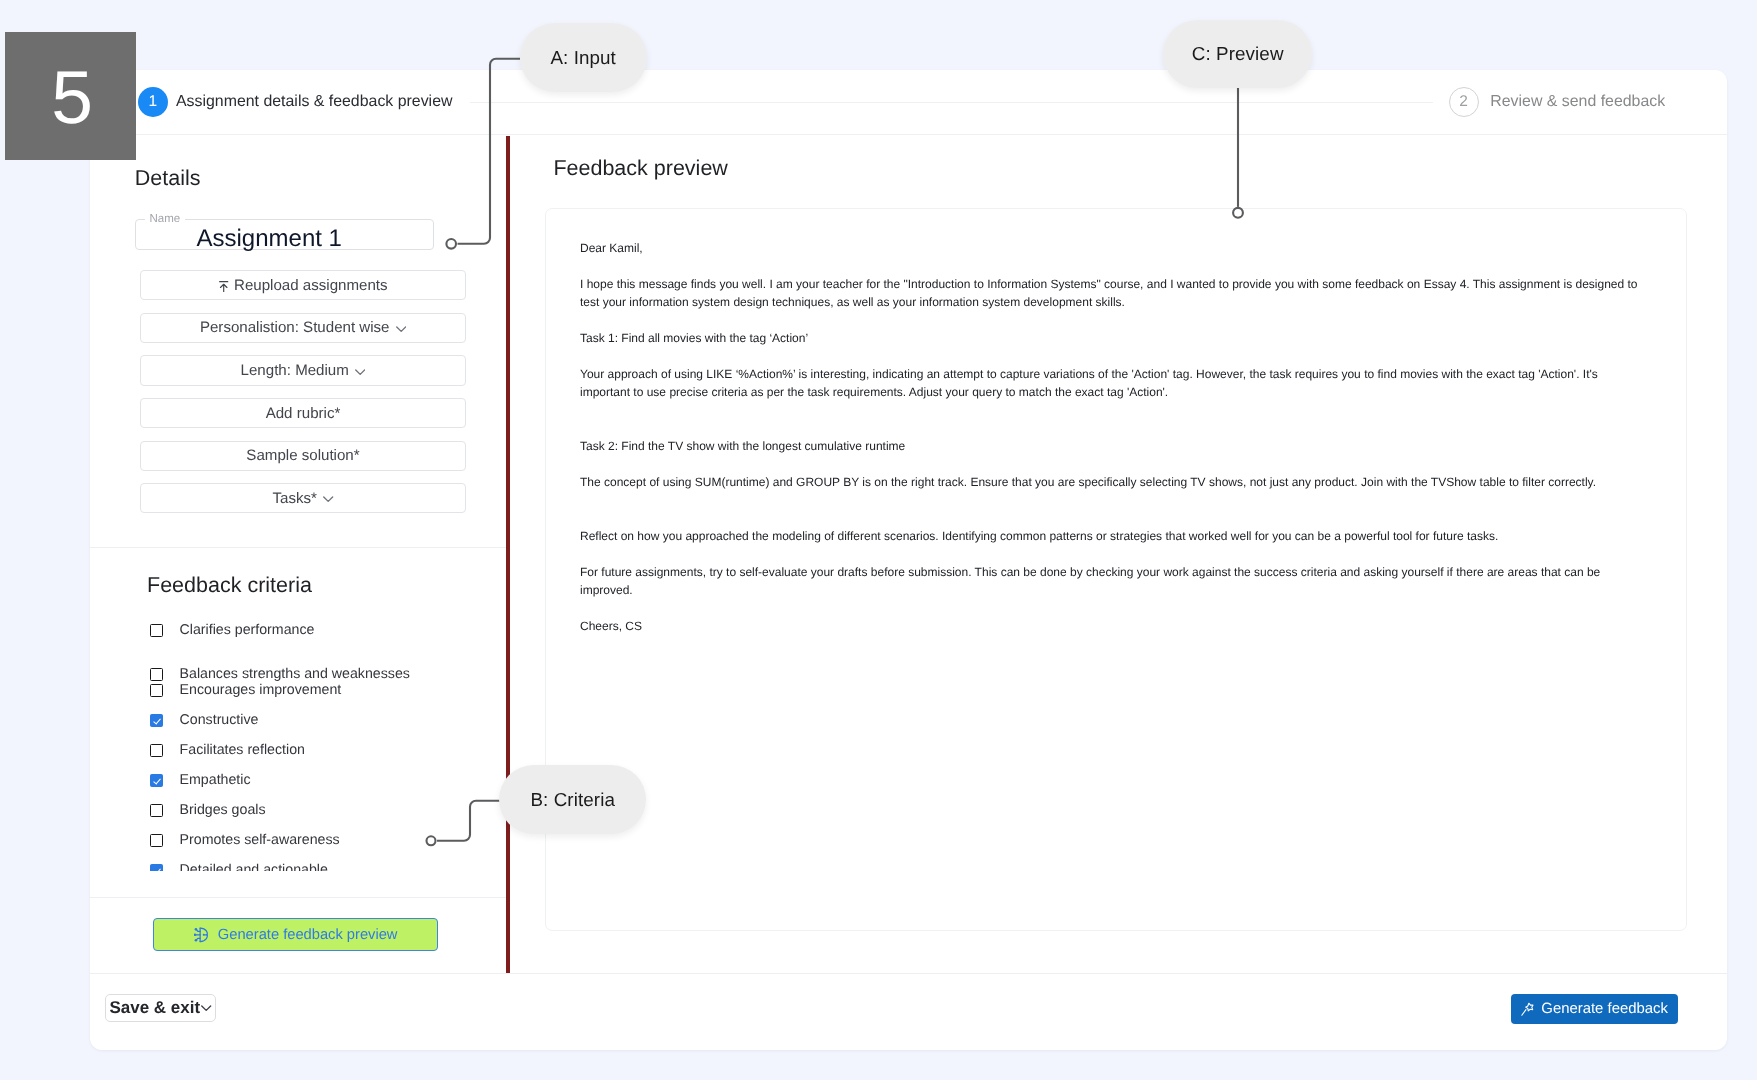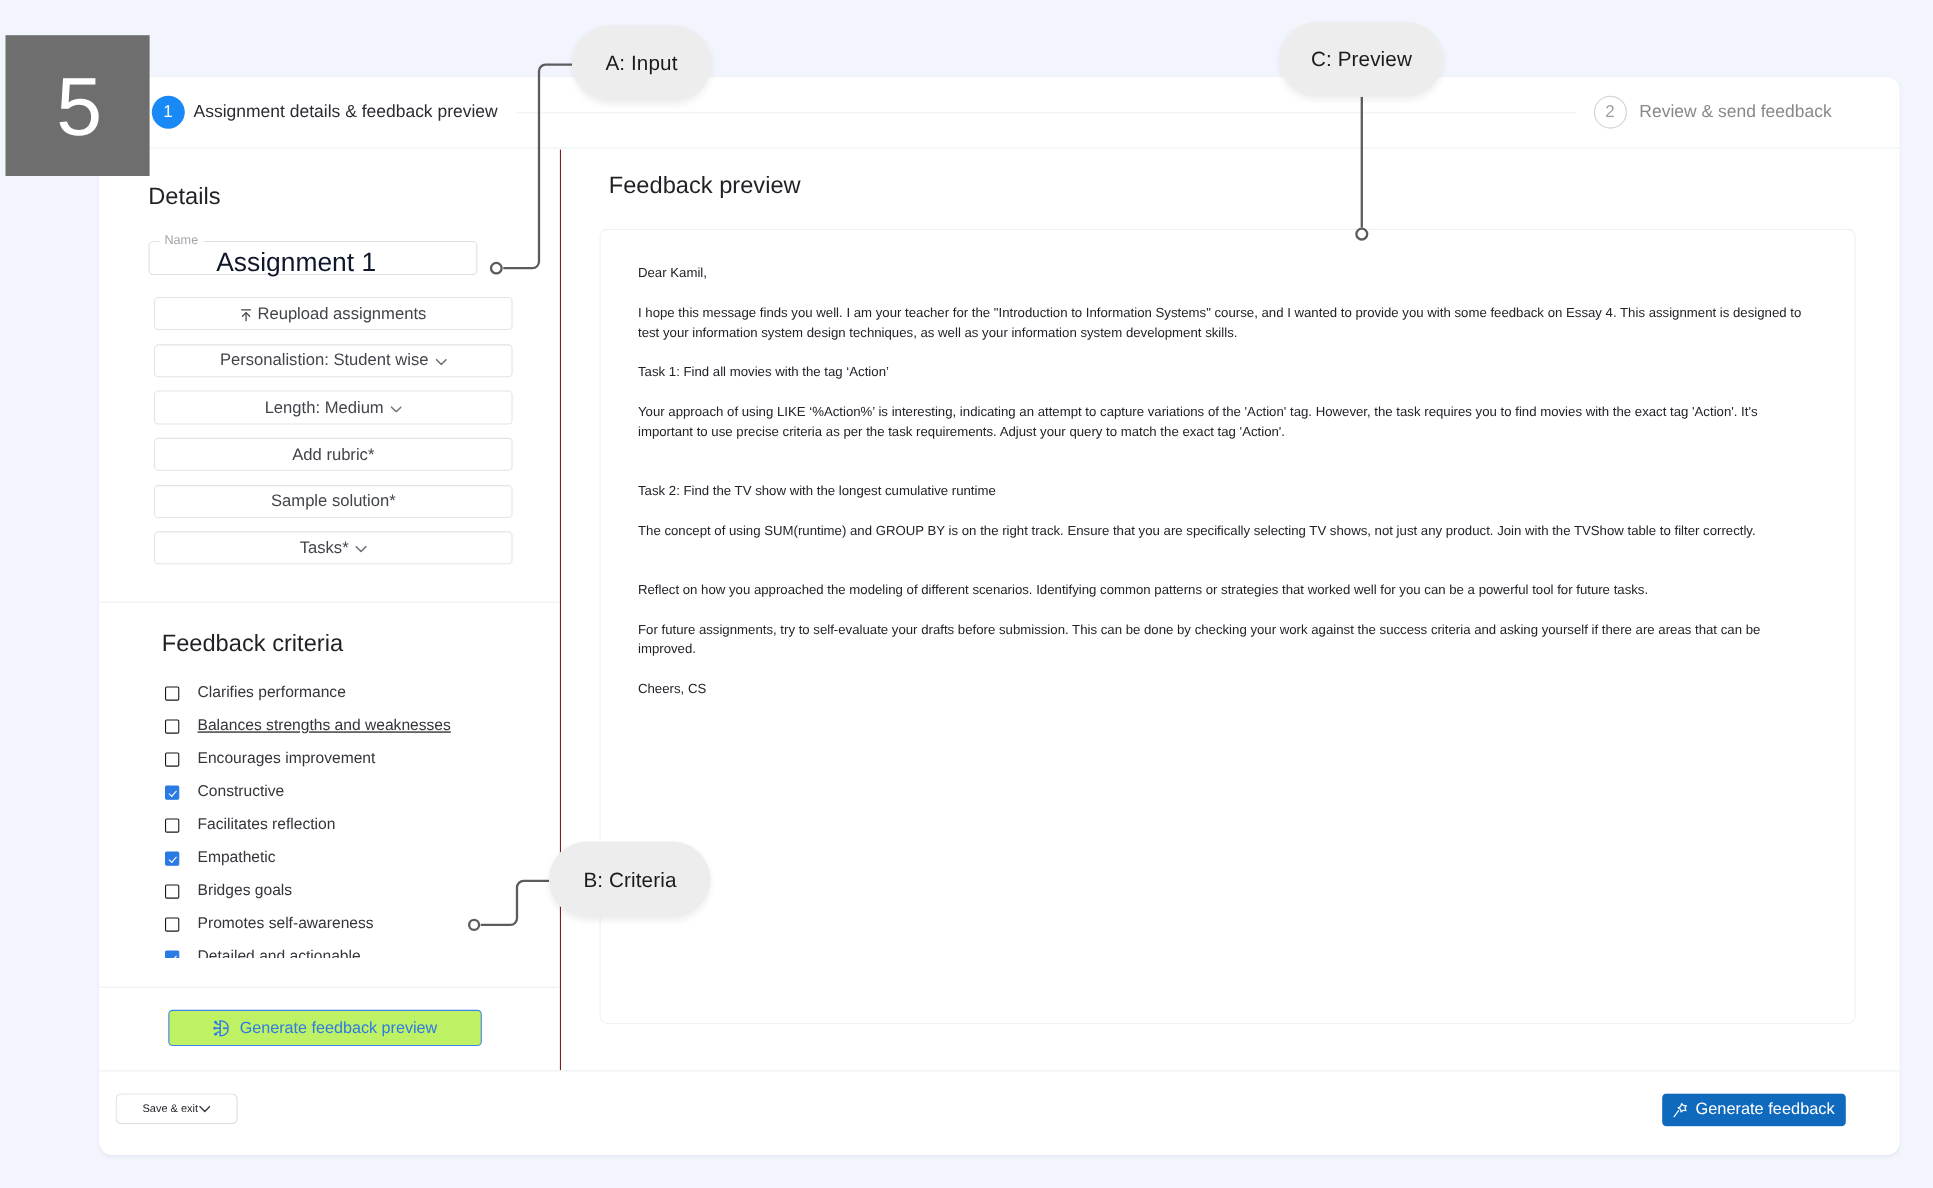--- a/index.html
+++ b/index.html
@@ -25,21 +25,21 @@
   .step-num{width:30px;height:30px;border-radius:50%;display:flex;align-items:center;
             justify-content:center;font-size:15.5px;line-height:1;flex:0 0 auto;}
   .step-num.active{background:#1989f5;color:#fff;}
   .step-num.idle{border:1px solid #d2d3d5;color:#9d9ea0;box-sizing:border-box;}
   .step-label{font-size:15.9px;color:#2a2c33;white-space:nowrap;margin-left:8.3px;}
   .step-label.idle{color:#87888a;}
   .step-rule{position:absolute;top:32px;left:380px;width:963px;height:1px;background:#eef0f2;}
 
   
   .sidebar{position:absolute;left:0;top:66px;width:420px;height:837px;
-           border-right:1px solid #7f1d1d;box-sizing:border-box;}
+           border-right:4px solid #7f1d1d;box-sizing:border-box;}
   .sidebar-title{position:absolute;left:44.8px;top:31.8px;font-size:21.5px;color:#1f2125;line-height:1;}
   .hdivider{position:absolute;left:0;right:0;height:1px;background:#eeeff2;}
 
   .field{position:absolute;left:45px;top:83px;width:298.5px;height:30.5px;
          border:1px solid #dfe0e3;border-radius:4px;box-sizing:border-box;}
   .field-label{position:absolute;left:9px;top:-7.5px;font-size:11.5px;color:#a2a5ac;
                background:#fff;padding:0 4.5px;line-height:12px;}
   .field-value{position:absolute;left:12.5px;top:7px;font-size:24px;color:#0f172a;line-height:23px;margin-left:48px;}
 
   .sbtn{position:absolute;left:50px;width:326px;height:30.2px;border:1px solid #e3e4e7;
@@ -70,21 +70,21 @@
   .preview-body p{margin:0;font-size:12px;line-height:18px;color:#212328;}
   .pgap{height:18px;}
   .pgap2{height:36px;}
 
   
   .footer{position:absolute;left:0;top:903px;width:100%;height:77px;
           border-top:1px solid #eeeff2;box-sizing:border-box;}
   .save-exit{position:absolute;left:15px;top:20px;width:111px;height:28px;
              border:1px solid #dcdde0;border-radius:5px;box-sizing:border-box;
              display:flex;align-items:center;justify-content:center;gap:1px;
-             font-size:10px;color:#24262b;background:#fff;}
+             font-size:17px;color:#24262b;background:#fff;font-weight:bold;}
   .save-exit .chev{top:0.5px;color:#3c3f45;}
   .gen-fb{position:absolute;left:1421.4px;top:20.2px;width:167.3px;height:30px;background:#0f6abd;
           border-radius:4px;display:flex;align-items:center;justify-content:center;gap:6.6px;
           font-size:14.9px;color:#fff;}
   .gen-fb .wand{display:inline-flex;align-items:center;}
 
   .chev{display:inline-flex;align-items:center;color:#70737a;position:relative;top:1.5px;}
 
   
   .anno{position:absolute;left:0;top:0;width:1757px;height:1080px;pointer-events:none;}
@@ -169,21 +169,21 @@
           </div>
         </div>
 
       <div class="hdivider" style="top:410.5px;"></div>
       <div class="crit-title" style="top:439px;">Feedback criteria</div>
       <div class="crit-scroll" id="criteria-list" style="top:486.4px;height:249px;">
           <div class="crit-row" style="top: 0px;">
             <span class="cbox"></span>
             <span class="crit-label">Clarifies performance</span>
           </div>
-          <div class="crit-row" style="top: 30px; text-decoration: underline;">
+          <div class="crit-row" style="top: 44px;">
             <span class="cbox"></span>
             <span class="crit-label">Balances strengths and weaknesses</span>
           </div>
           <div class="crit-row" style="top: 60px;">
             <span class="cbox"></span>
             <span class="crit-label">Encourages improvement</span>
           </div>
           <div class="crit-row" style="top: 90px;">
             <span class="cbox on"></span>
             <span class="crit-label">Constructive</span>

